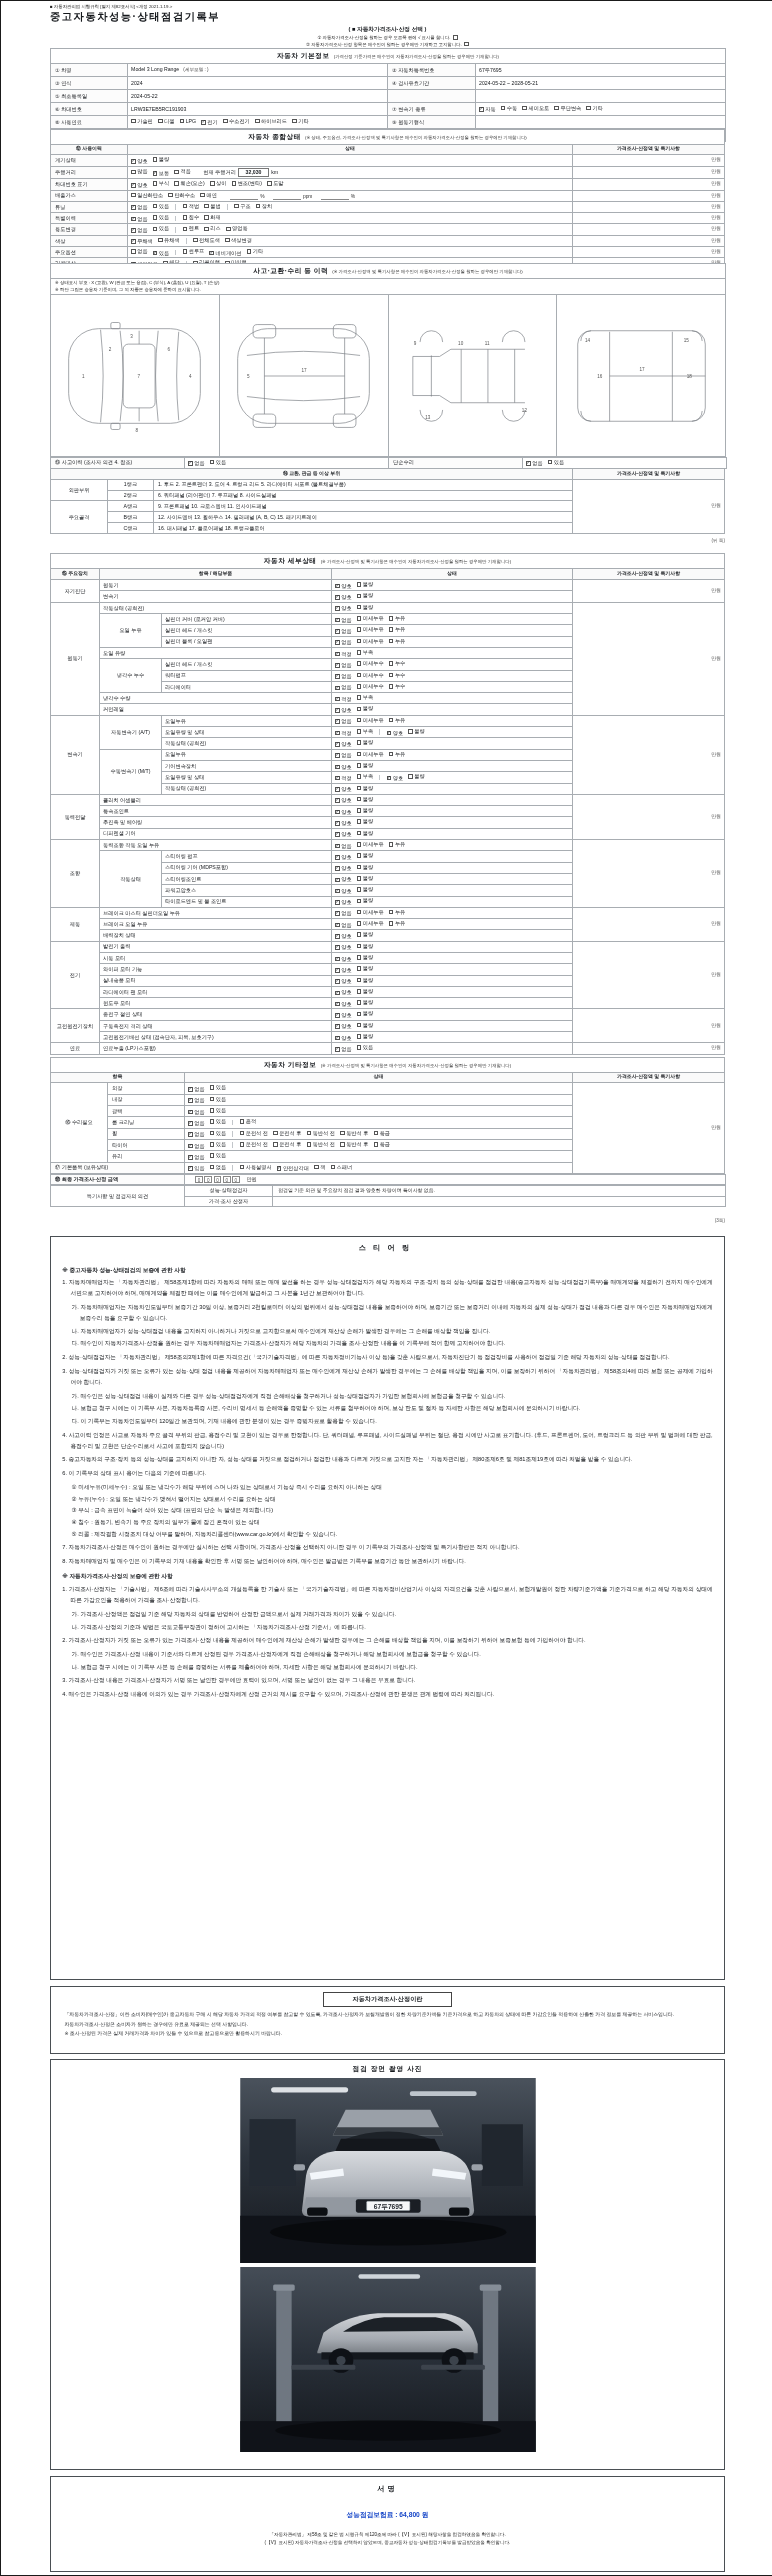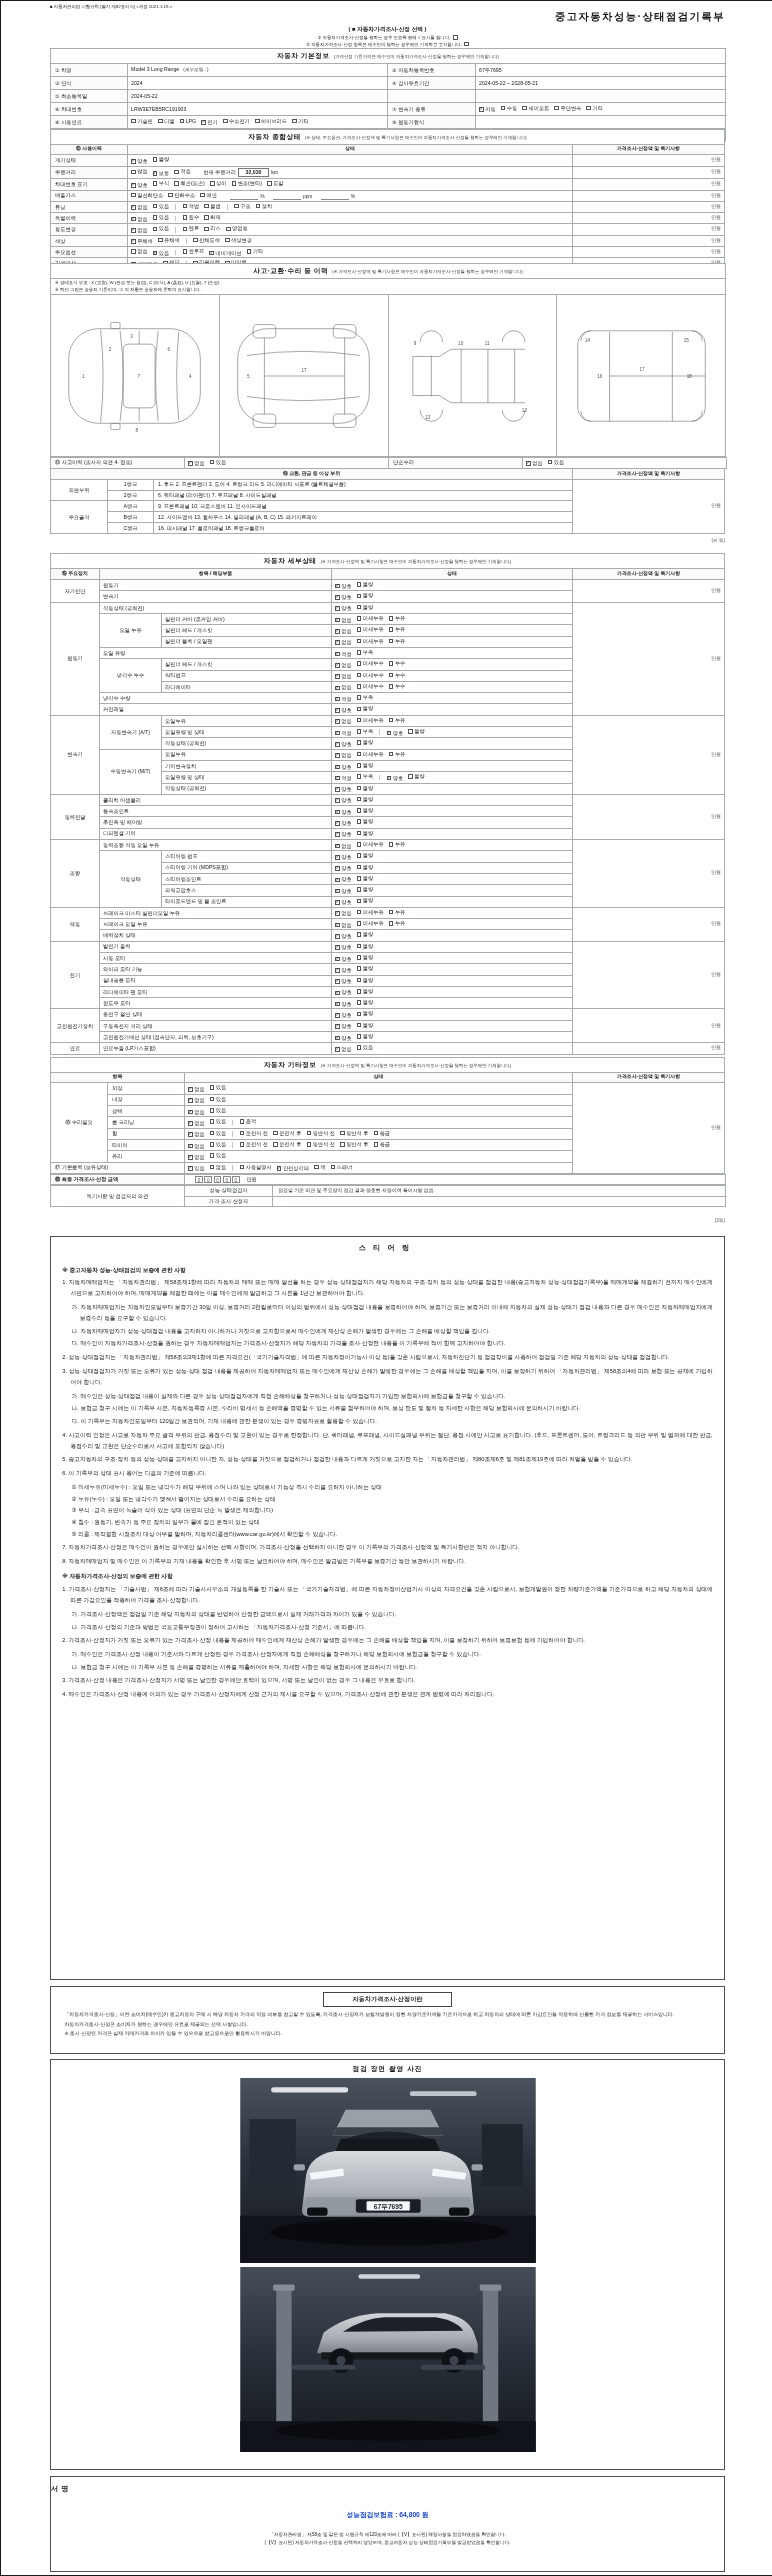--- a/index.html
+++ b/index.html
@@ -24,42 +24,42 @@
 .ck{display:inline-flex;align-items:center;gap:1.5px;margin-right:5.2px;white-space:nowrap;font-size:5.2px}
 .bx{display:inline-flex;width:4.6px;height:4.6px;border:0.5px solid #555;background:#fff;align-items:center;justify-content:center;font-size:4.6px;line-height:1;color:#0c0f13;flex:none}
 .bx.on{font-weight:bold}
 .sep{display:inline-block;width:0;height:5.7px;border-left:0.5px solid #c2c6ca;margin:0 6.2px 0 1px;vertical-align:middle}
 .mil{margin-left:7.2px;font-size:5.2px}
 .milbox{display:inline-block;border:0.5px solid #777;padding:0.5px 6.2px;font-weight:bold;margin:0 2.6px;background:#fff}
 .blank{display:inline-block;width:28px;border-bottom:0.5px solid #888;height:5.2px;margin:0 2.1px 0 8.2px;vertical-align:bottom}
 .bu{font-size:4.9px;color:#333}
 .dg{display:inline-block;width:7.7px;height:7.7px;border:0.5px solid #888;margin-right:1.5px;text-align:center;line-height:7.7px;font-size:4.6px;color:#555;background:#fff}
 .form-ref{font-size:4.4px;color:#222}
-.doc-title{text-align:right;font-size:10.3px;font-weight:bold;letter-spacing:1.5px;margin-top:1px}
+.doc-title{text-align:left;font-size:10.3px;font-weight:bold;letter-spacing:1.5px;margin-top:1px}
 .doc-subtitle{text-align:center;font-size:5.7px;font-weight:bold;margin-top:1.5px}
 .sel-line{font-size:4.4px;color:#222;margin-top:1.5px;display:flex;justify-content:center;gap:2.6px;align-items:center}
 .doc-no{font-size:6.2px;font-weight:bold;margin-top:2.6px}
 .legend{font-size:4.4px;color:#222;line-height:1.5;text-align:left;padding-left:4.1px}
 .diag-td{padding:0;height:161px}
 .diag-wrap{display:flex;height:161px}
 .dg-cell{flex:1;display:flex;align-items:center;justify-content:center;border-right:0.5px solid #a8adb2}
 .dg-cell:last-child{border-right:none}
 .marker{position:absolute;left:49px;width:675px;text-align:right;font-size:4.6px;color:#555}
 .n-title{text-align:center;font-weight:bold;font-size:7.2px;letter-spacing:7.2px;margin:6.2px 0 5.2px}
 .n-h{font-weight:bold;margin:6.2px 0 2.1px;font-size:5.7px}
 .n-p{font-size:5.7px;line-height:1.95;text-align:justify;margin:2.6px 0;padding-left:8.2px;text-indent:-8.2px}
 .n-s{font-size:5.7px;line-height:1.95;text-align:justify;margin:1.5px 0;padding-left:17.5px;text-indent:-8.2px}
 .n-o{font-size:5.7px;line-height:1.9;margin:1px 0;padding-left:18.5px;text-indent:-9.3px}
 .notice-inner{padding:2.1px 11.3px 5.2px}
 .pi-title{width:129px;margin:5.2px auto 4.1px;border:0.5px solid #444;text-align:center;font-weight:bold;font-size:6.2px;padding:2.1px}
 .pi-line{font-size:4.9px;line-height:1.55;text-align:justify;margin:1.5px 11.3px;padding-left:2.1px}
 .ph-title{text-align:center;font-weight:bold;font-size:6.7px;letter-spacing:1px;margin-top:5.2px}
 .photo{width:296px;margin:4.1px auto 0}
 .photo svg{display:block}
-.sg-title{text-align:left;font-weight:bold;font-size:7.2px;letter-spacing:3.1px;margin-top:7.2px}
+.sg-title{text-align:center;font-weight:bold;font-size:7.2px;letter-spacing:3.1px;margin-top:7.2px}
 .sg-fee{text-align:center;font-weight:bold;font-size:6.7px;margin-top:16.5px}
 .sg-line{text-align:center;font-size:4.6px;color:#222;margin-top:2.6px}
 .sg-line.first{margin-top:12.4px}
 .final-val{display:flex;align-items:center;gap:3.1px;padding-left:7.2px}
 .unit{font-size:5.2px;color:#333;margin-left:2.1px}
 .op-text{font-size:4.9px;color:#222;padding-left:5.2px}
 .sfx{font-size:4.6px;color:#444;margin-left:4.1px}
 .stk{margin-top:-0.5px}
 </style>
 </head>

